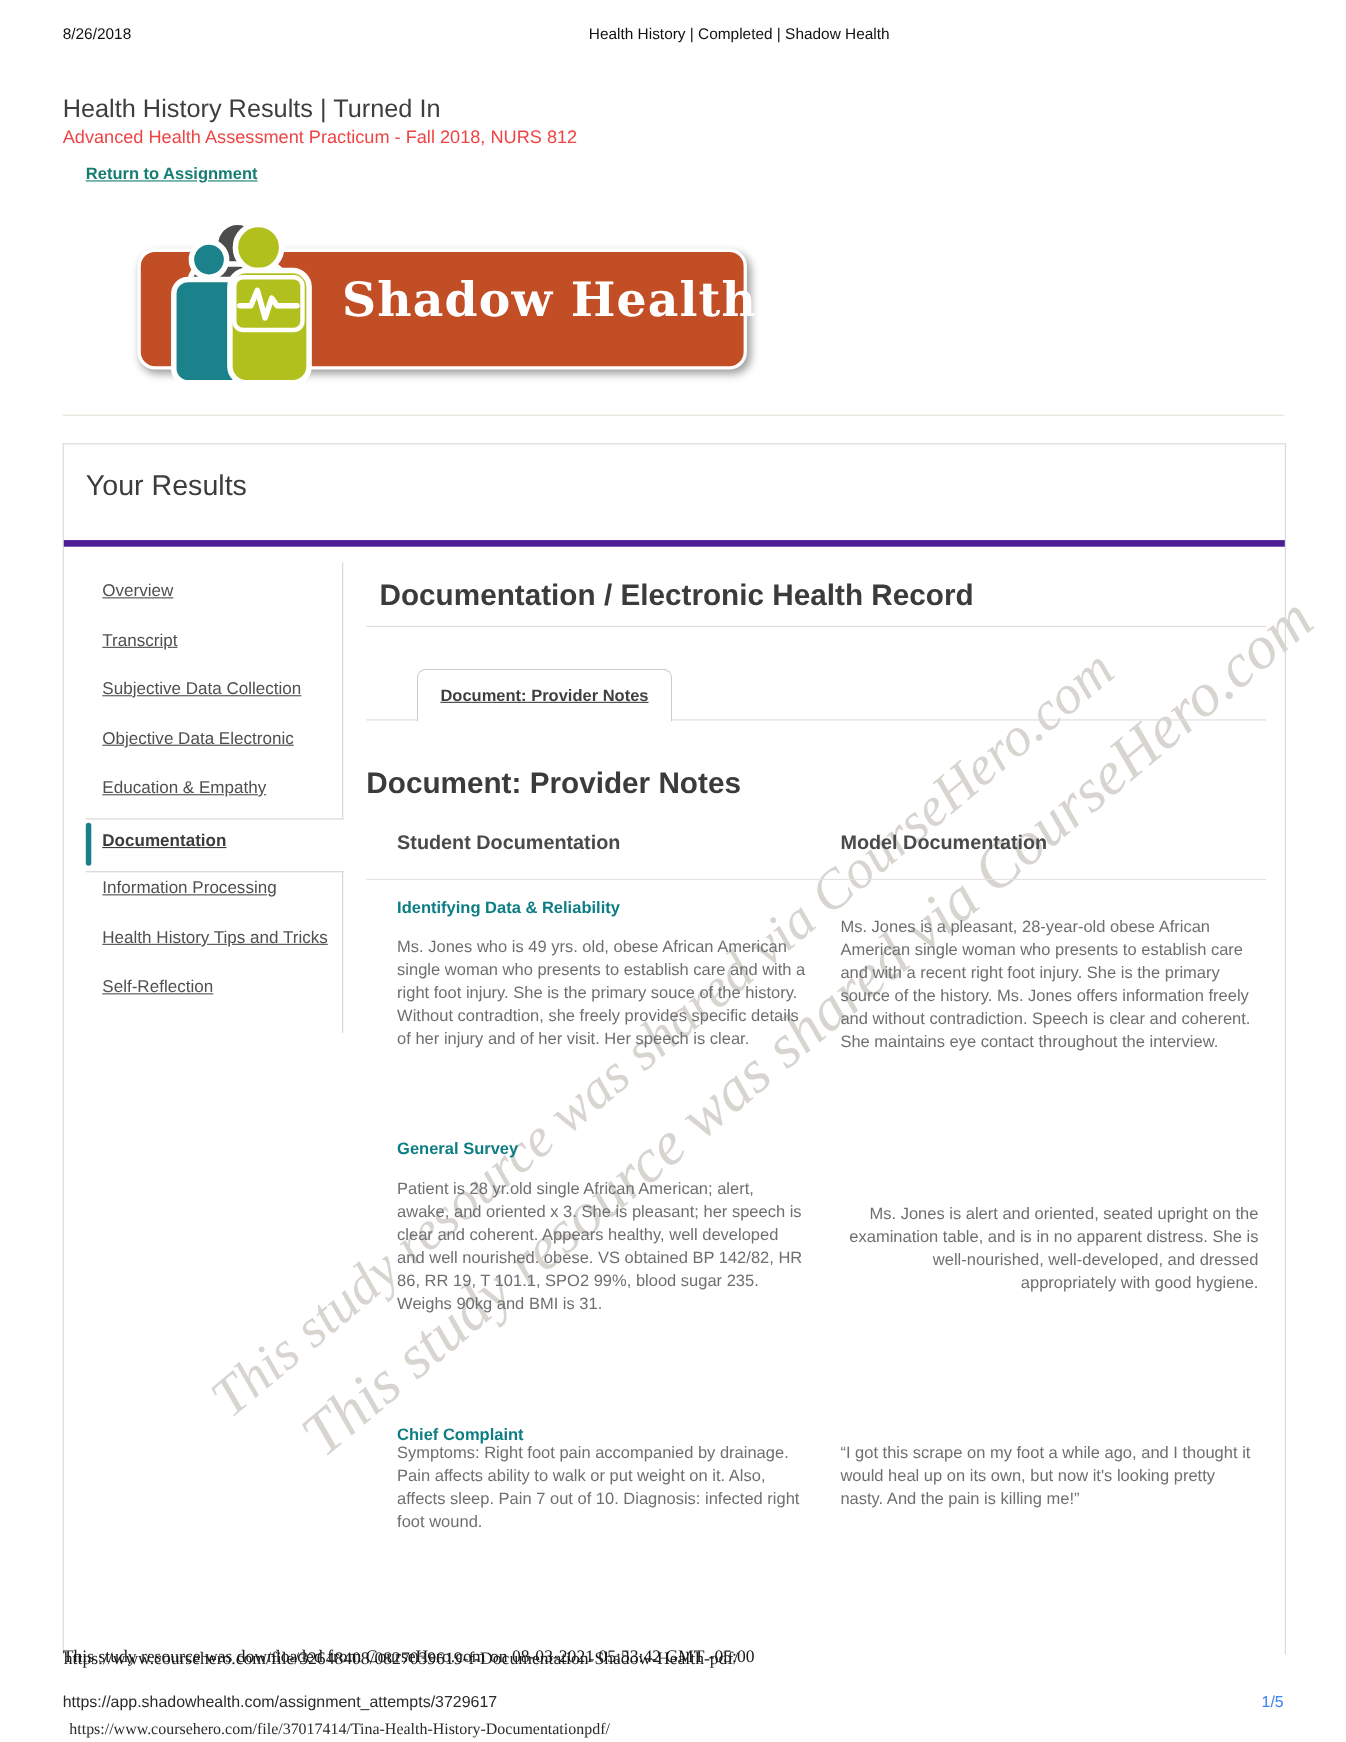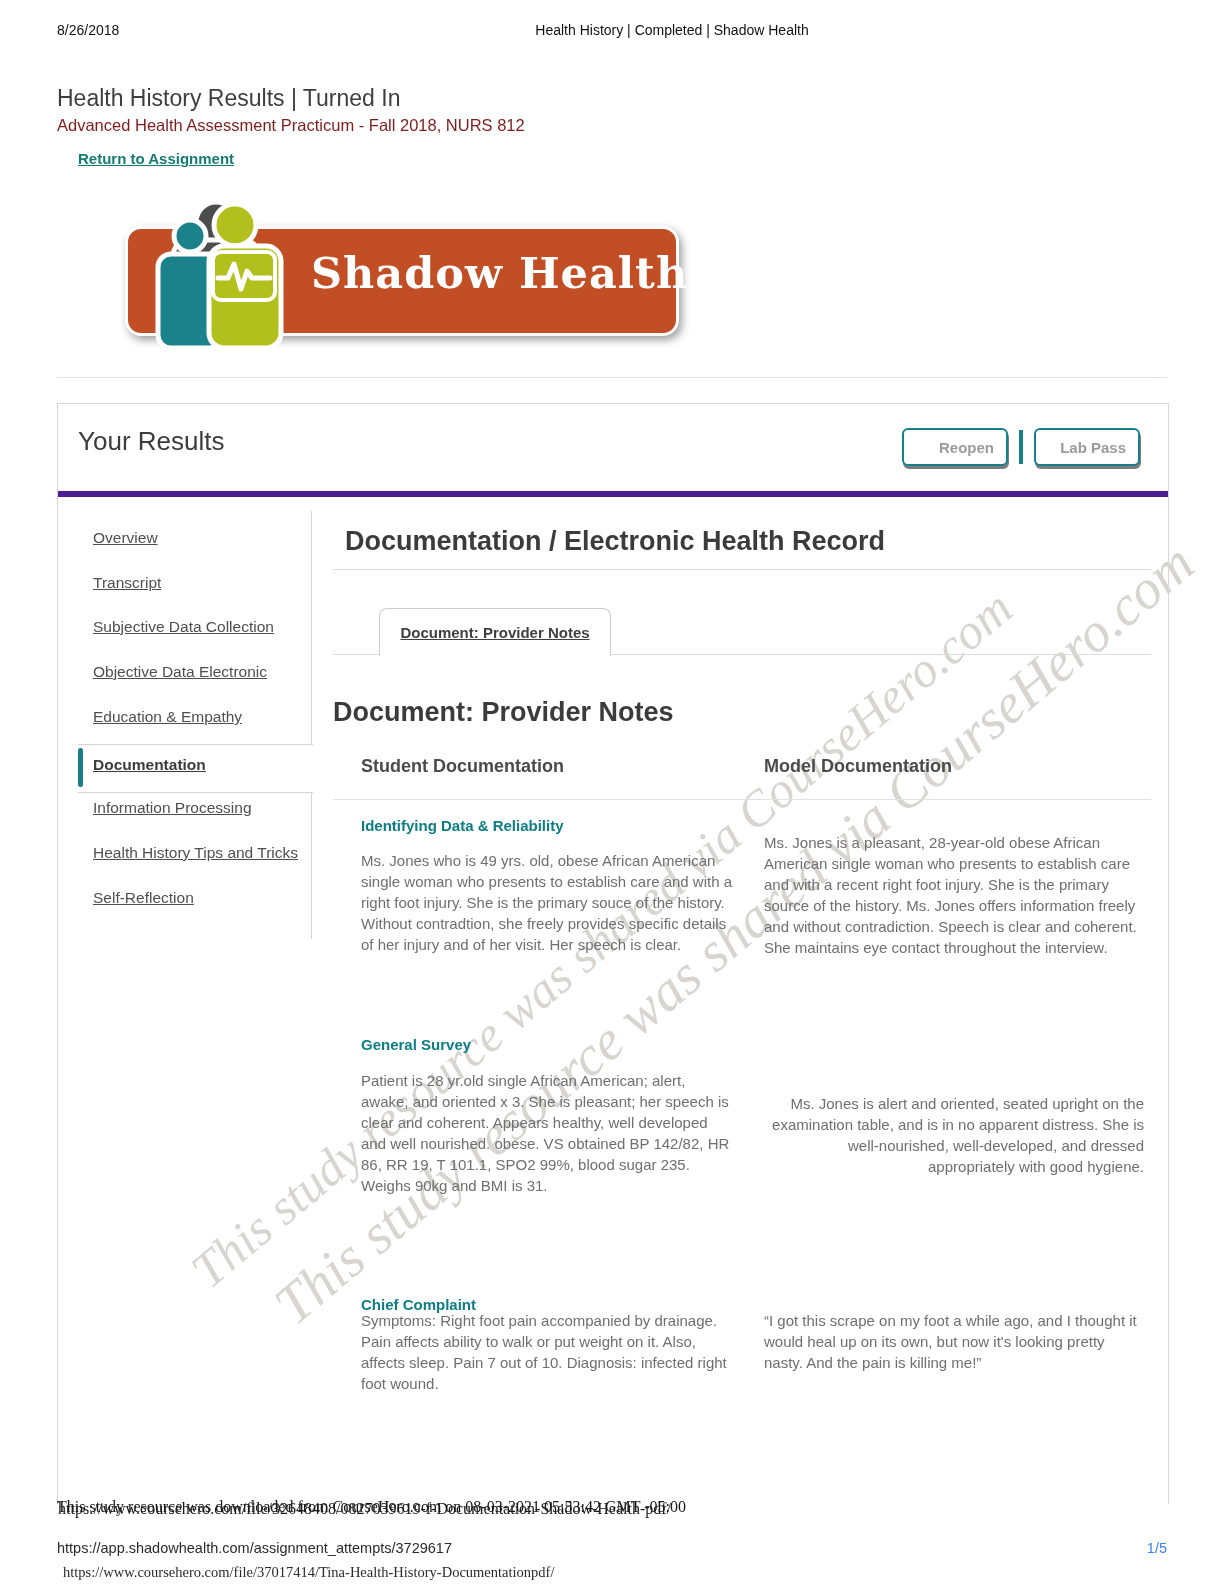--- a/index.html
+++ b/index.html
@@ -6,21 +6,21 @@
   body{width:1224px;height:1584px;position:relative;overflow:hidden;
        font-family:"Liberation Sans", sans-serif;color:#444;}
   .abs{position:absolute;}
 
   
   .print-date{left:57px;top:22px;font-size:14px;color:#111;}
   .print-title{left:120px;right:0;top:22px;text-align:center;font-size:14px;color:#111;}
 
   
   .h1{left:57px;top:70px;font-size:23px;font-weight:400;color:#3e3e3e;}
-  .subtitle{left:57px;top:116px;font-size:16.5px;color:#7f1d1d;}
+  .subtitle{left:57px;top:116px;font-size:16.5px;color:#ef4444;}
   .return-link{left:78px;top:150px;font-size:15px;font-weight:bold;color:#157c72;
                text-decoration:underline;cursor:pointer;}
 
   
   .logo{left:115px;top:196px;width:565px;height:160px;}
   .logo-plate{position:absolute;left:10px;top:30px;width:548px;height:104px;border-radius:16px;
               background:#c24e26;border:3px solid #fff;box-shadow:3px 4px 8px rgba(0,0,0,.38);}
   .logo-svg{position:absolute;left:-2px;top:-4px;}
   .logo-text{position:absolute;left:196px;top:52px;font-family:"DejaVu Serif",serif;
              font-weight:600;font-size:43px;color:#fff;letter-spacing:1px;white-space:nowrap;}
@@ -110,25 +110,20 @@
     <polyline points="105,86 115,86 121,72 128,97 134,79 139,86 157,86" fill="none" stroke="#fff" stroke-width="5" stroke-linecap="round" stroke-linejoin="round"></polyline>
   </svg>
   <div class="logo-text"><span>Shadow Health</span><sub>x</sub><sup>®</sup></div>
 </div>
 
 <div class="abs top-divider"></div>
 
 <div class="abs panel">
   <div class="panel-header">
     <h2 class="your-results">Your Results</h2>
-    <div class="btn-group">
-      <button class="tealbtn">Reopen</button>
-      <div class="btn-sep"></div>
-      <button class="tealbtn">Lab Pass</button>
-    </div>
   </div>
 
   <div class="side-seg seg1"></div>
   <div class="side-seg seg2"></div>
   <div class="active-box">
     <div class="active-bar"></div>
   </div>
   <a class="side-item" style="top:125px">Overview</a>
   <a class="side-item" style="top:170px">Transcript</a>
   <a class="side-item" style="top:214px">Subjective Data Collection</a>

